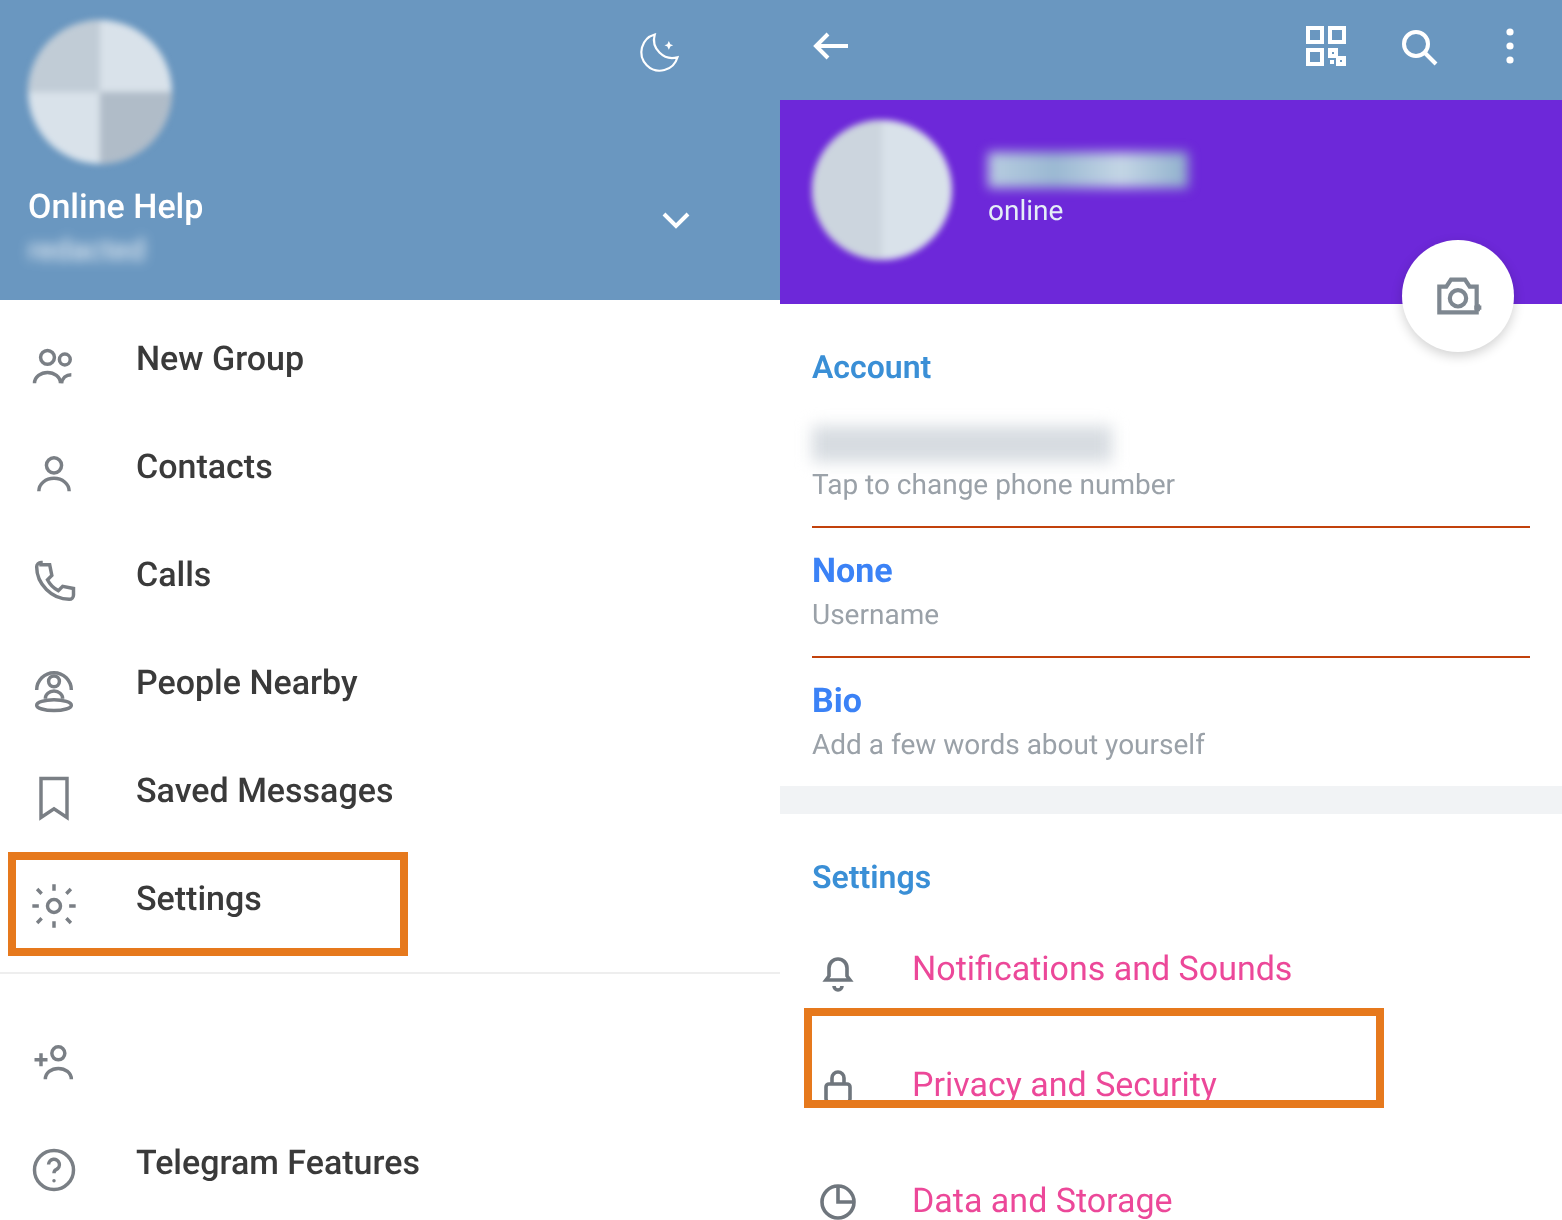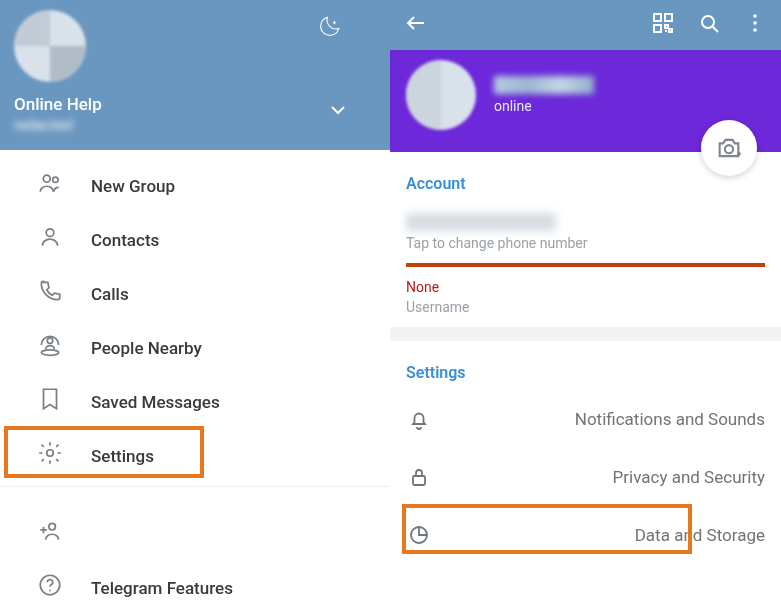--- a/index.html
+++ b/index.html
@@ -35,22 +35,22 @@
   .moon-icon { position:absolute; top:14px; right:48px; color:#fff; }
   .moon-icon svg { width:26px;height:26px; }
   .left-title { margin-top: 12px; font-size: 17px; font-weight:500; }
   .left-sub { filter: blur(3px); font-size:15px; opacity:.95; margin-top:2px;}
   .chevron { position:absolute; right:40px; bottom:24px; }
   .chevron svg{width:24px;height:24px;}
 
   .menu { padding-top: 6px; }
   .menu-gap { height:18px; border-top:1px solid #eee; margin-top:6px;}
   .menu-item {
-    display:flex; align-items:flex-end; gap: 28px;
-    padding: 14px 37px;
+    display:flex; align-items:flex-start; gap: 28px;
+    padding: 14px 14px;
     color:#3a3a3a;
     font-size: 17px;
     font-weight: 500;
     cursor:pointer;
   }
   .menu-icon { width:26px;height:26px;color:#7a7f85;display:flex;align-items:center;justify-content:center;}
   .menu-icon svg{width:26px;height:26px;stroke-width:1.6;}
 
   .highlight-left {
     position:absolute;
@@ -84,29 +84,29 @@
   .prof-text .name{filter:blur(3px);color:#fff;font-size:17px;font-weight:500; background:linear-gradient(90deg,#b8cde0,#9ab8d2,#c4d6e5,#8fb0cc);width:100px;height:18px;}
   .prof-text .status{color:#e4eef7;font-size:14px;margin-top:4px;}
   .camera-fab{
     position:absolute;right:24px;bottom:-24px;width:56px;height:56px;background:#fff;border-radius:50%;
     display:flex;align-items:center;justify-content:center;box-shadow:0 2px 6px rgba(0,0,0,.18);
   }
   .camera-fab svg{width:28px;height:28px;color:#7e8790;}
 
   .section { padding: 0 16px; }
   .section-title { color:#3a8fd6; font-size:16px; font-weight:600; padding:22px 0 8px 0;}
-  .row { padding: 12px 0; border-bottom:4px solid #c2410c; }
+  .row { padding: 12px 0; border-bottom:1px solid #c2410c; }
   .row:last-child{border-bottom:none;}
-  .row .primary{font-size:14px;color:#b91c1c;}
+  .row .primary{font-size:17px;color:#3b82f6;font-weight:bold;}
   .row .secondary{font-size:14px;color:#9aa1a8;margin-top:4px;}
   .row .primary.blur{filter:blur(4px);background:#d7dce1;height:18px;width:150px;}
   .section-divider{height:14px;background:#f1f3f5;}
 
   .settings-list .srow{
-    display:flex;align-items:center;gap:24px;padding:16px 0;color:#737373;font-size:17px;cursor:pointer;justify-content:space-between;
+    display:flex;align-items:center;gap:24px;padding:16px 0;color:#ec4899;font-size:17px;cursor:pointer;
   }
   .settings-list .srow .sicon{width:26px;height:26px;color:#6f767d;display:flex;align-items:center;justify-content:center;}
   .settings-list .srow .sicon svg{width:24px;height:24px;}
 
   .highlight-right{
     position:absolute;border:4px solid #e6791d;
     left:12px;width:290px;top:504px;height:50px;pointer-events:none;
   }
 </style>
 </head>
@@ -265,20 +265,24 @@
 
     <div class="section">
       <div class="section-title">Account</div>
       <div class="row">
         <div class="primary blur"></div>
         <div class="secondary">Tap to change phone number</div>
       </div>
       <div class="row">
         <div class="primary">None</div>
         <div class="secondary">Username</div>
+      </div>
+      <div class="row">
+        <div class="primary">Bio</div>
+        <div class="secondary">Add a few words about yourself</div>
       </div>
     </div>
     <div class="section-divider"></div>
     <div class="section">
       <div class="section-title">Settings</div>
       <div class="settings-list">
         <div class="srow">
           <span class="sicon">
             <svg viewBox="0 0 24 24" fill="none" stroke="currentColor" stroke-width="1.8">
                 <path d="M6 17h12l-1.5-2V11a4.5 4.5 0 0 0-9 0v4L6 17z"></path>

